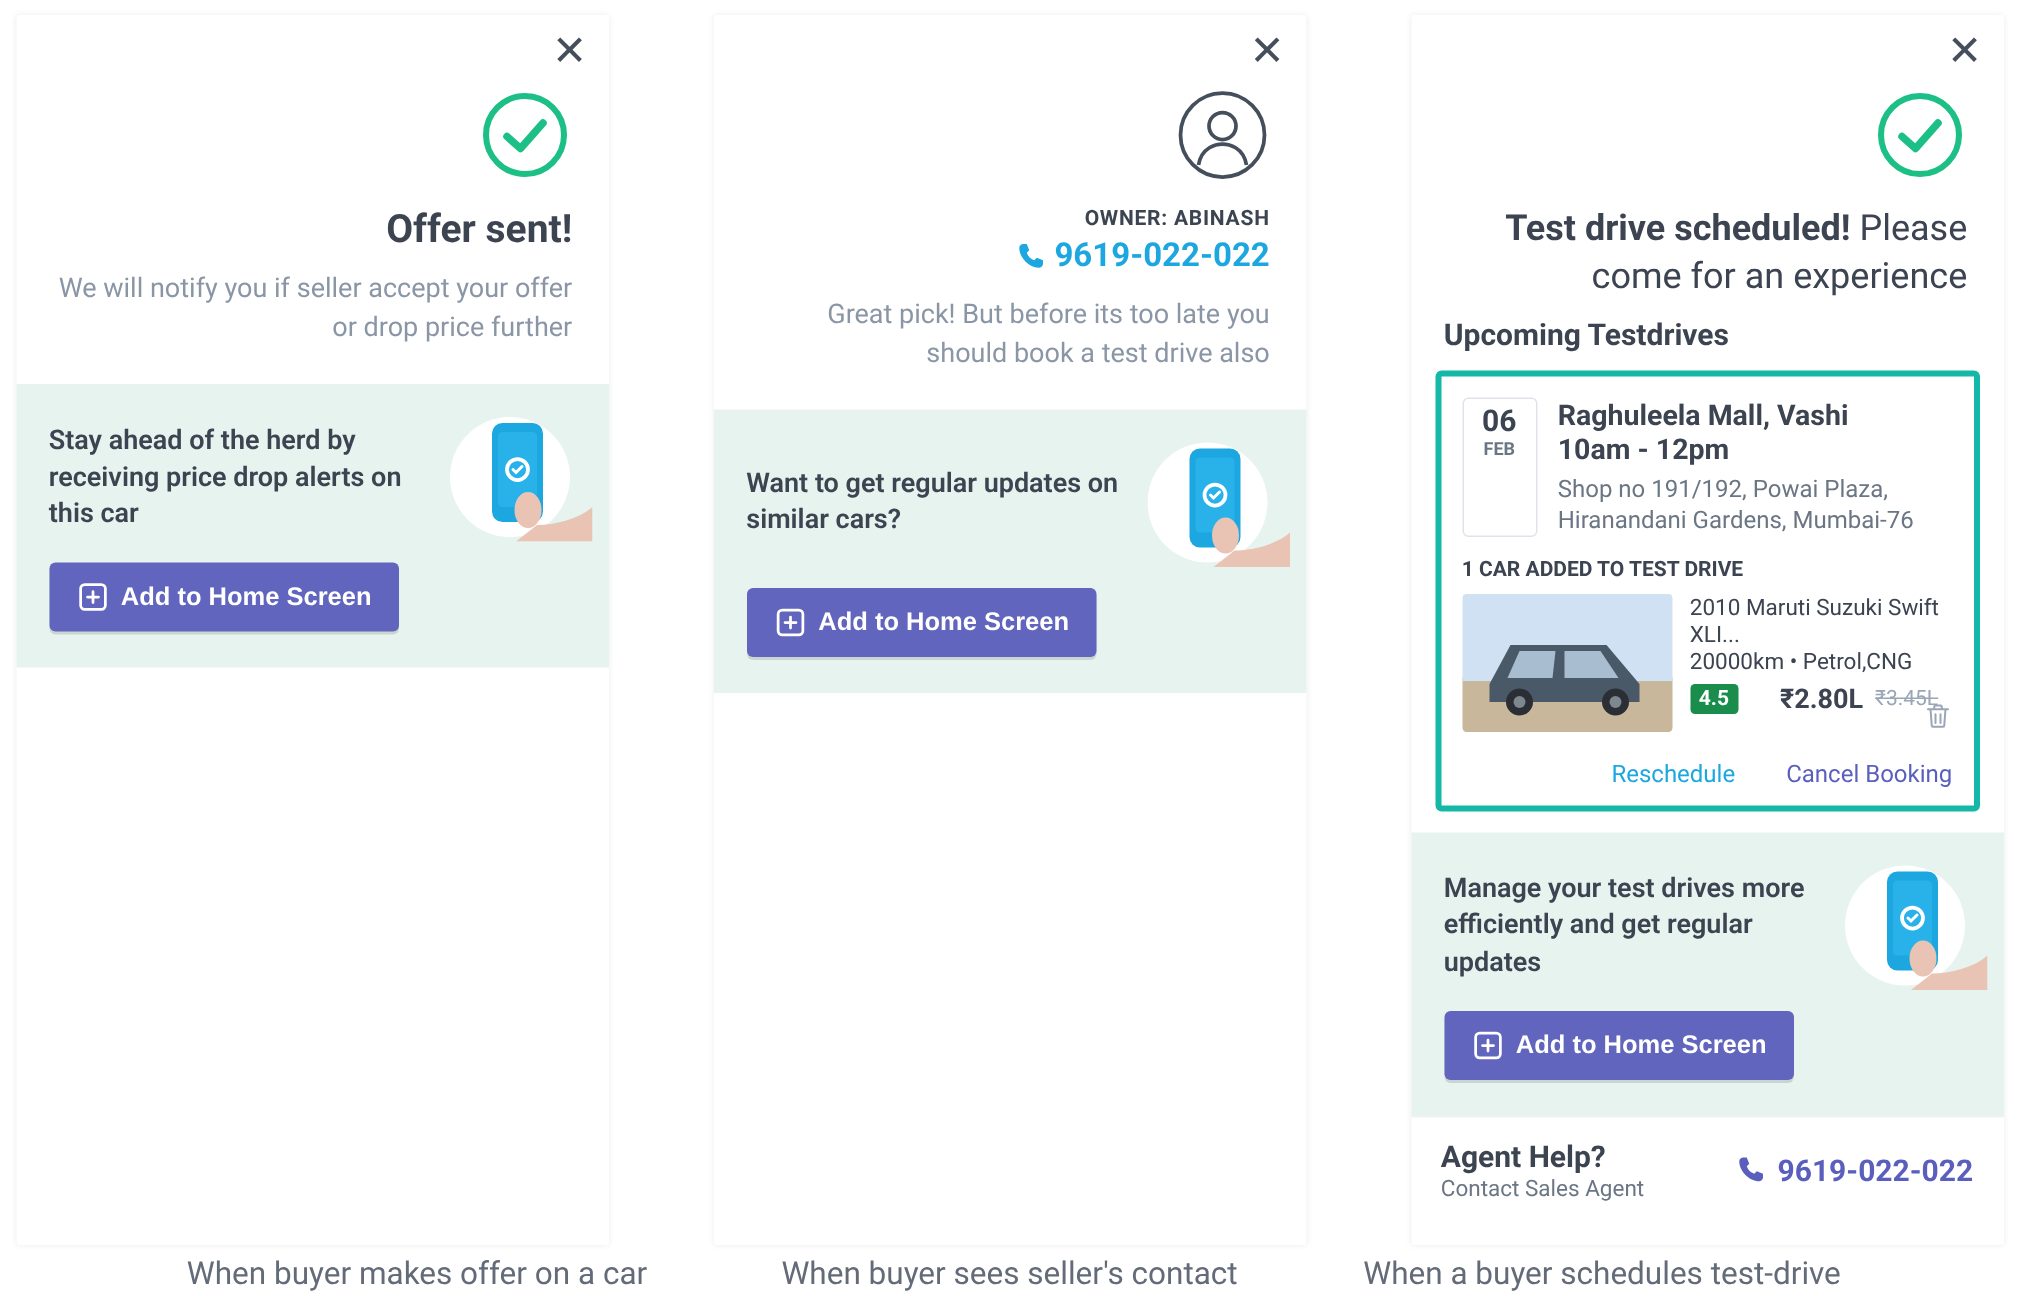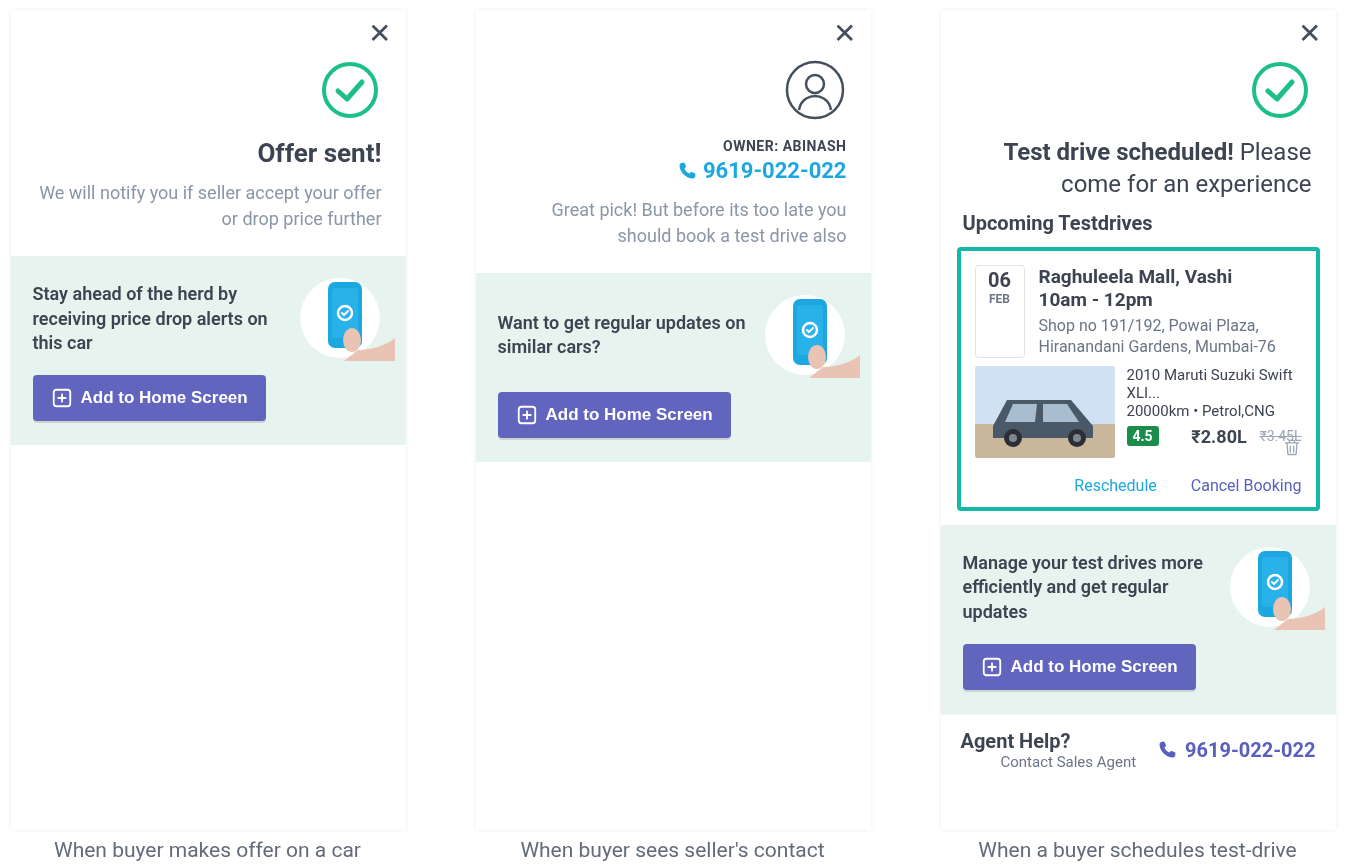--- a/index.html
+++ b/index.html
@@ -33,34 +33,34 @@
   .td-loc { font-size: 19px; font-weight: 700; color: #3d4451; }
   .td-time { font-size: 19px; font-weight: 700; color: #3d4451; }
   .td-addr { font-size: 16px; color: #6b7685; margin-top: 4px; line-height: 1.35; }
   .td-count { font-size: 14px; font-weight: 700; color: #3d4451; margin-top: 14px; }
   .car-row { display: flex; gap: 12px; margin-top: 8px; position: relative; }
   .car-thumb { width: 140px; height: 92px; background: linear-gradient(180deg,#d9e6f4 0%,#d9e6f4 60%,#cdbfa7 60%,#cdbfa7 100%); border-radius: 3px; position: relative; overflow: hidden; flex: 0 0 auto; }
   .car-thumb svg { position: absolute; width: 100%; height: 100%; }
   .car-heart { position: absolute; top: 4px; right: 4px; color: #fff; opacity: .85; }
   .car-title { font-size: 15px; color: #3d4451; }
   .car-sub { font-size: 15px; color: #3d4451; }
-  .price-row { margin-top: 6px; display: flex; align-items: center; gap: 8px; justify-content: space-between; }
+  .price-row { margin-top: 6px; display: flex; align-items: center; gap: 8px; }
   .rating-badge { background: #1a8d4d; color: #fff; font-weight: 700; font-size: 14px; padding: 2px 6px; border-radius: 3px; }
   .price { font-size: 18px; font-weight: 700; color: #3d4451; margin-left: 20px; }
   .price-old { font-size: 14px; color: #9aa5b5; text-decoration: line-through; }
   .trash { position: absolute; right: 0px; bottom: -4px; color: #9aa5b5; cursor: pointer; }
   .td-actions { display: flex; justify-content: flex-end; gap: 34px; margin-top: 18px; font-size: 16px; font-weight: 400; }
   .link-reschedule { color: #1da7e0; cursor: pointer; }
   .link-cancel { color: #5a5fbe; cursor: pointer; }
   .help-bar { display: flex; align-items: center; justify-content: space-between; padding: 14px 20px 18px 20px; border-top: 1px solid #eef1f5; }
   .help-left .nh { font-size: 20px; font-weight: 700; color: #3d4451; }
-  .help-left .sa { font-size: 15px; color: #6b7685; margin-left: 40px; }
+  .help-left .sa { font-size: 15px; color: #6b7685; }
   .help-phone { display: inline-flex; align-items: center; gap: 8px; color: #5a5fbe; font-size: 20px; font-weight: 700; }
   .help-phone svg { width: 20px; height: 20px; }
-  .captions { display: flex; gap: 70px; padding: 8px 10px 0 10px; }
+  .captions { display: flex; padding: 8px 10px 0 10px; justify-content: center; }
   .caption { width: 395px; text-align: center; font-size: 21px; color: #636b78; }
   .screen:nth-child(1) { min-height: 820px; }
   .screen:nth-child(2) { min-height: 820px; }
 </style>
 </head>
 <body>
 
 <div class="screens">
 
   <div class="screen">
@@ -170,20 +170,21 @@
         <div class="date-box">
           <div class="day">06</div>
           <div class="mon">FEB</div>
         </div>
         <div style="flex:1">
           <div class="td-loc">Raghuleela Mall, Vashi</div>
           <div class="td-time">10am - 12pm</div>
           <div class="td-addr">Shop no 191/192, Powai Plaza, Hiranandani Gardens, Mumbai-76</div>
         </div>
       </div>
+      <div class="td-count">1 CAR ADDED TO TEST DRIVE</div>
       <div class="car-row">
         <div class="car-thumb">
           <svg viewBox="0 0 140 92">
             <rect x="0" y="0" width="140" height="58" fill="#cfe1f2"></rect>
             <rect x="0" y="58" width="140" height="34" fill="#c8b79a"></rect>
             <path d="M18 60 L32 34 L96 34 L118 60 L118 72 L18 72 Z" fill="#4a5968"></path>
             <path d="M38 38 L62 38 L60 56 L30 56 Z" fill="#a8bdd0"></path>
             <path d="M68 38 L92 38 L104 56 L68 56 Z" fill="#a8bdd0"></path>
             <circle cx="38" cy="72" r="9" fill="#2b2f35"></circle>
               <circle cx="38" cy="72" r="4" fill="#7e868e"></circle>

